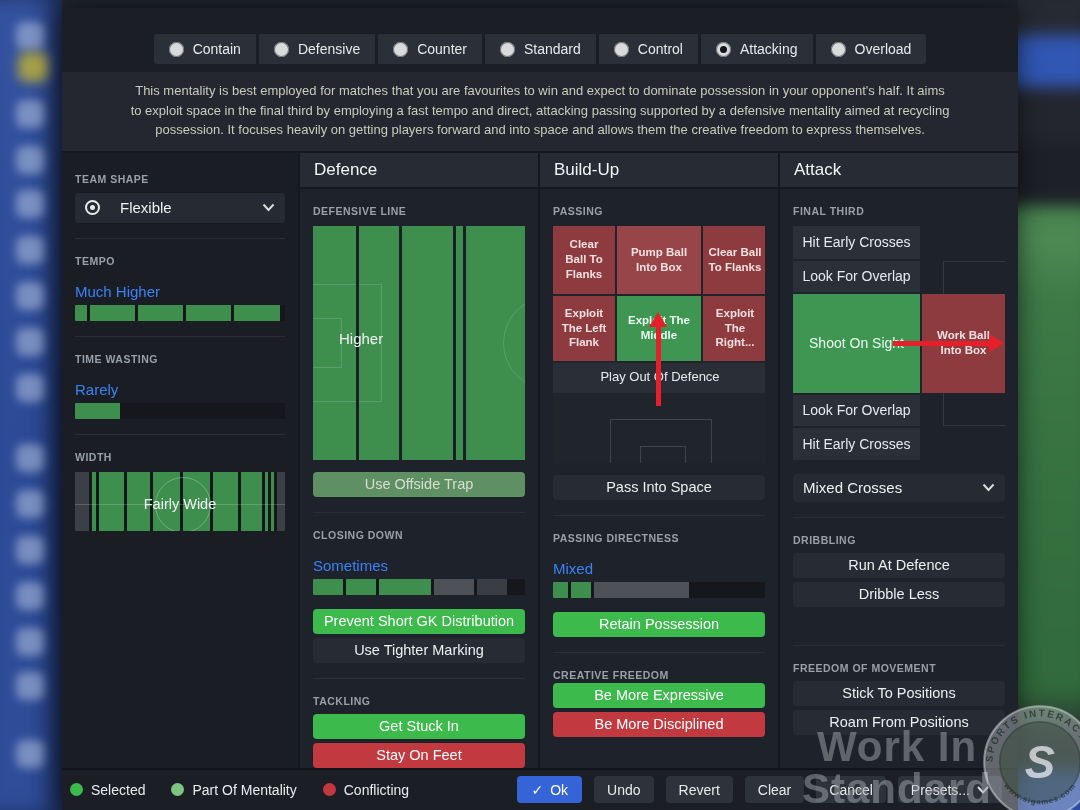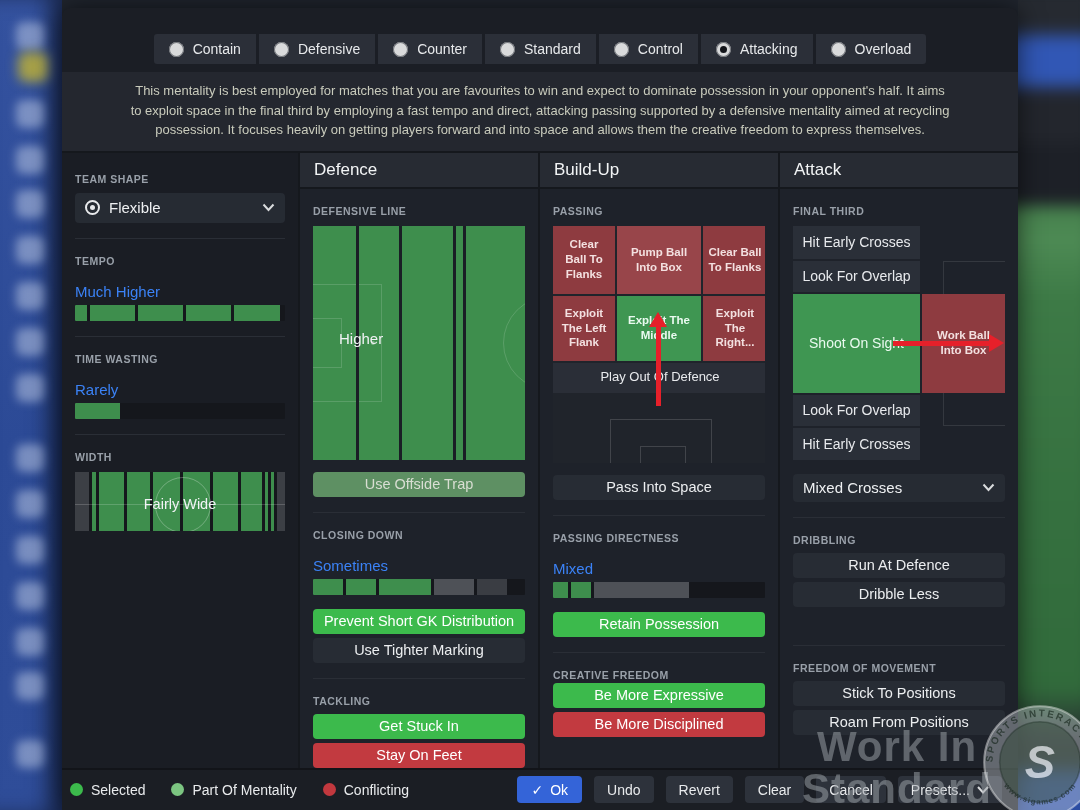--- a/index.html
+++ b/index.html
@@ -67,21 +67,21 @@
   .btn { height:25px; border-radius:4px; display:flex; align-items:center; justify-content:center;
     font-size:14.5px; color:#eceef0; margin-top:4px; cursor:default; }
   .btn-green   { background:#3cba4c; color:#ffffff; }
   .btn-red     { background:#c23a40; color:#ffffff; }
   .btn-dark    { background:#272c34; }
   .btn-offside { background:#5e9063; color:#d9ded3; margin-top:12px; }
   .btn-first   { margin-top:14px; }
 
   
   .dropdown { margin-top:8px; height:30px; background:#262b33; border-radius:4px;
-    display:flex; align-items:center; padding:0 10px; gap:9px; color:#eef0f2; font-size:15px; }
+    display:flex; align-items:center; padding:0 10px; gap:20px; color:#eef0f2; font-size:15px; }
   .dropdown .grow { flex:1; }
   .target-icon { width:15px; height:15px; border-radius:50%; border:2px solid #e8eaec;
     position:relative; flex:0 0 auto; }
   .target-icon::after { content:''; position:absolute; left:3px; top:3px; width:5px; height:5px;
     border-radius:50%; background:#e8eaec; }
 
   
   .def-pitch { position:relative; margin-top:9px; height:234px; background:#3e8e4d; overflow:hidden; }
   .def-pitch .vline { position:absolute; top:0; bottom:0; width:3px; background:#1a1e25; }
   .pline { position:absolute; border:1px solid rgba(255,255,255,.15); }

